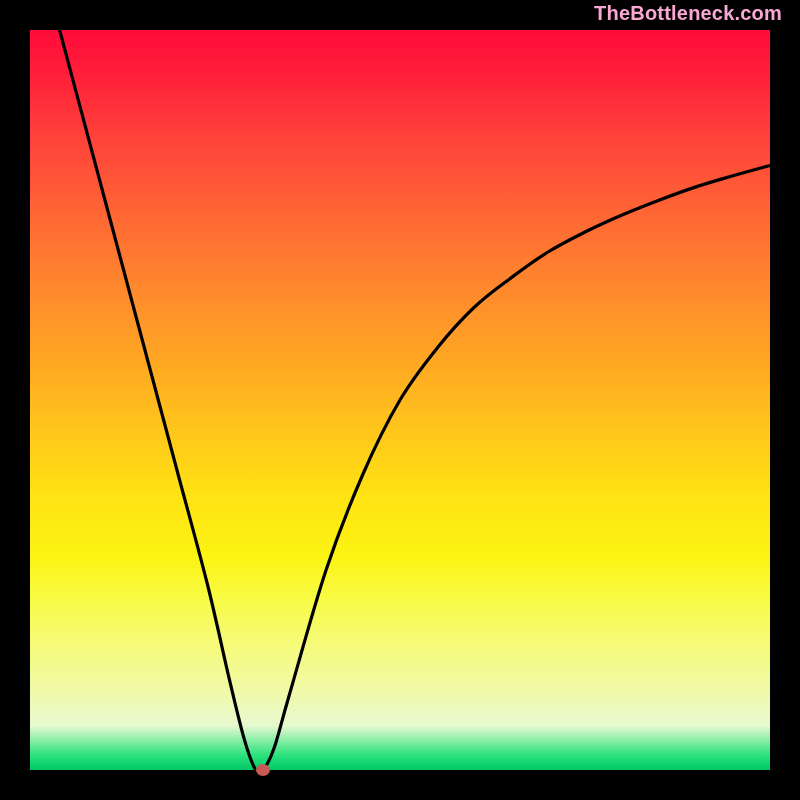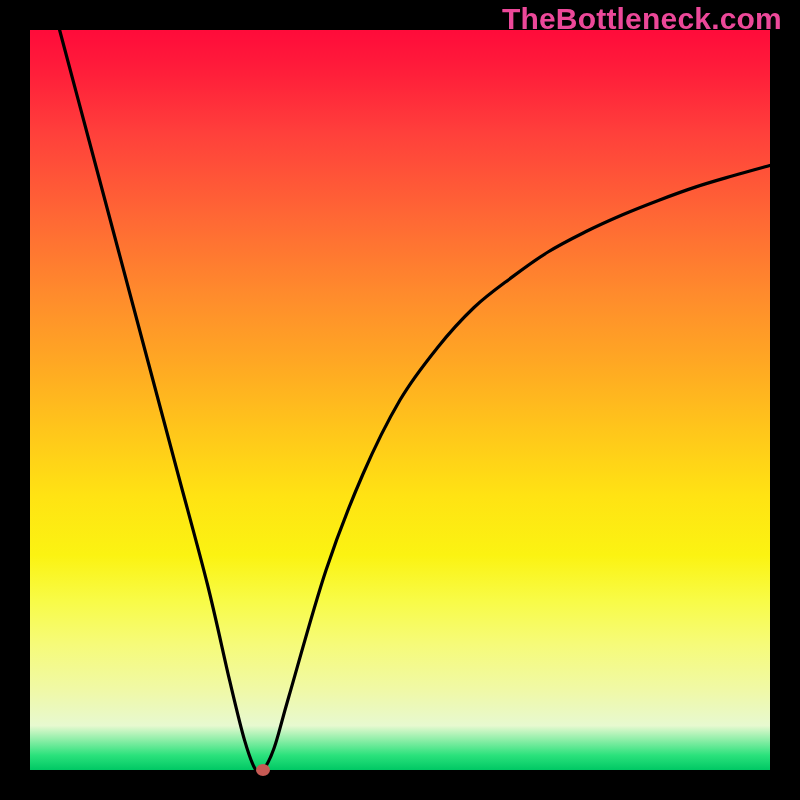--- a/index.html
+++ b/index.html
@@ -13,22 +13,22 @@
   .outer {
     position: relative;
     width: 800px;
     height: 800px;
     background: #000;
   }
   .watermark {
     position: absolute;
     top: 2px;
     right: 18px;
-    color: #ec4899;
-    font-size: 30px;
+    color: #f9a8d4;
+    font-size: 20px;
     font-weight: 600;
     letter-spacing: 0.2px;
     font-family: Arial, Helvetica, sans-serif;
     z-index: 5;
   }
   .plot-bg {
     position: absolute;
     left: 30px;
     top: 30px;
     width: 740px;

